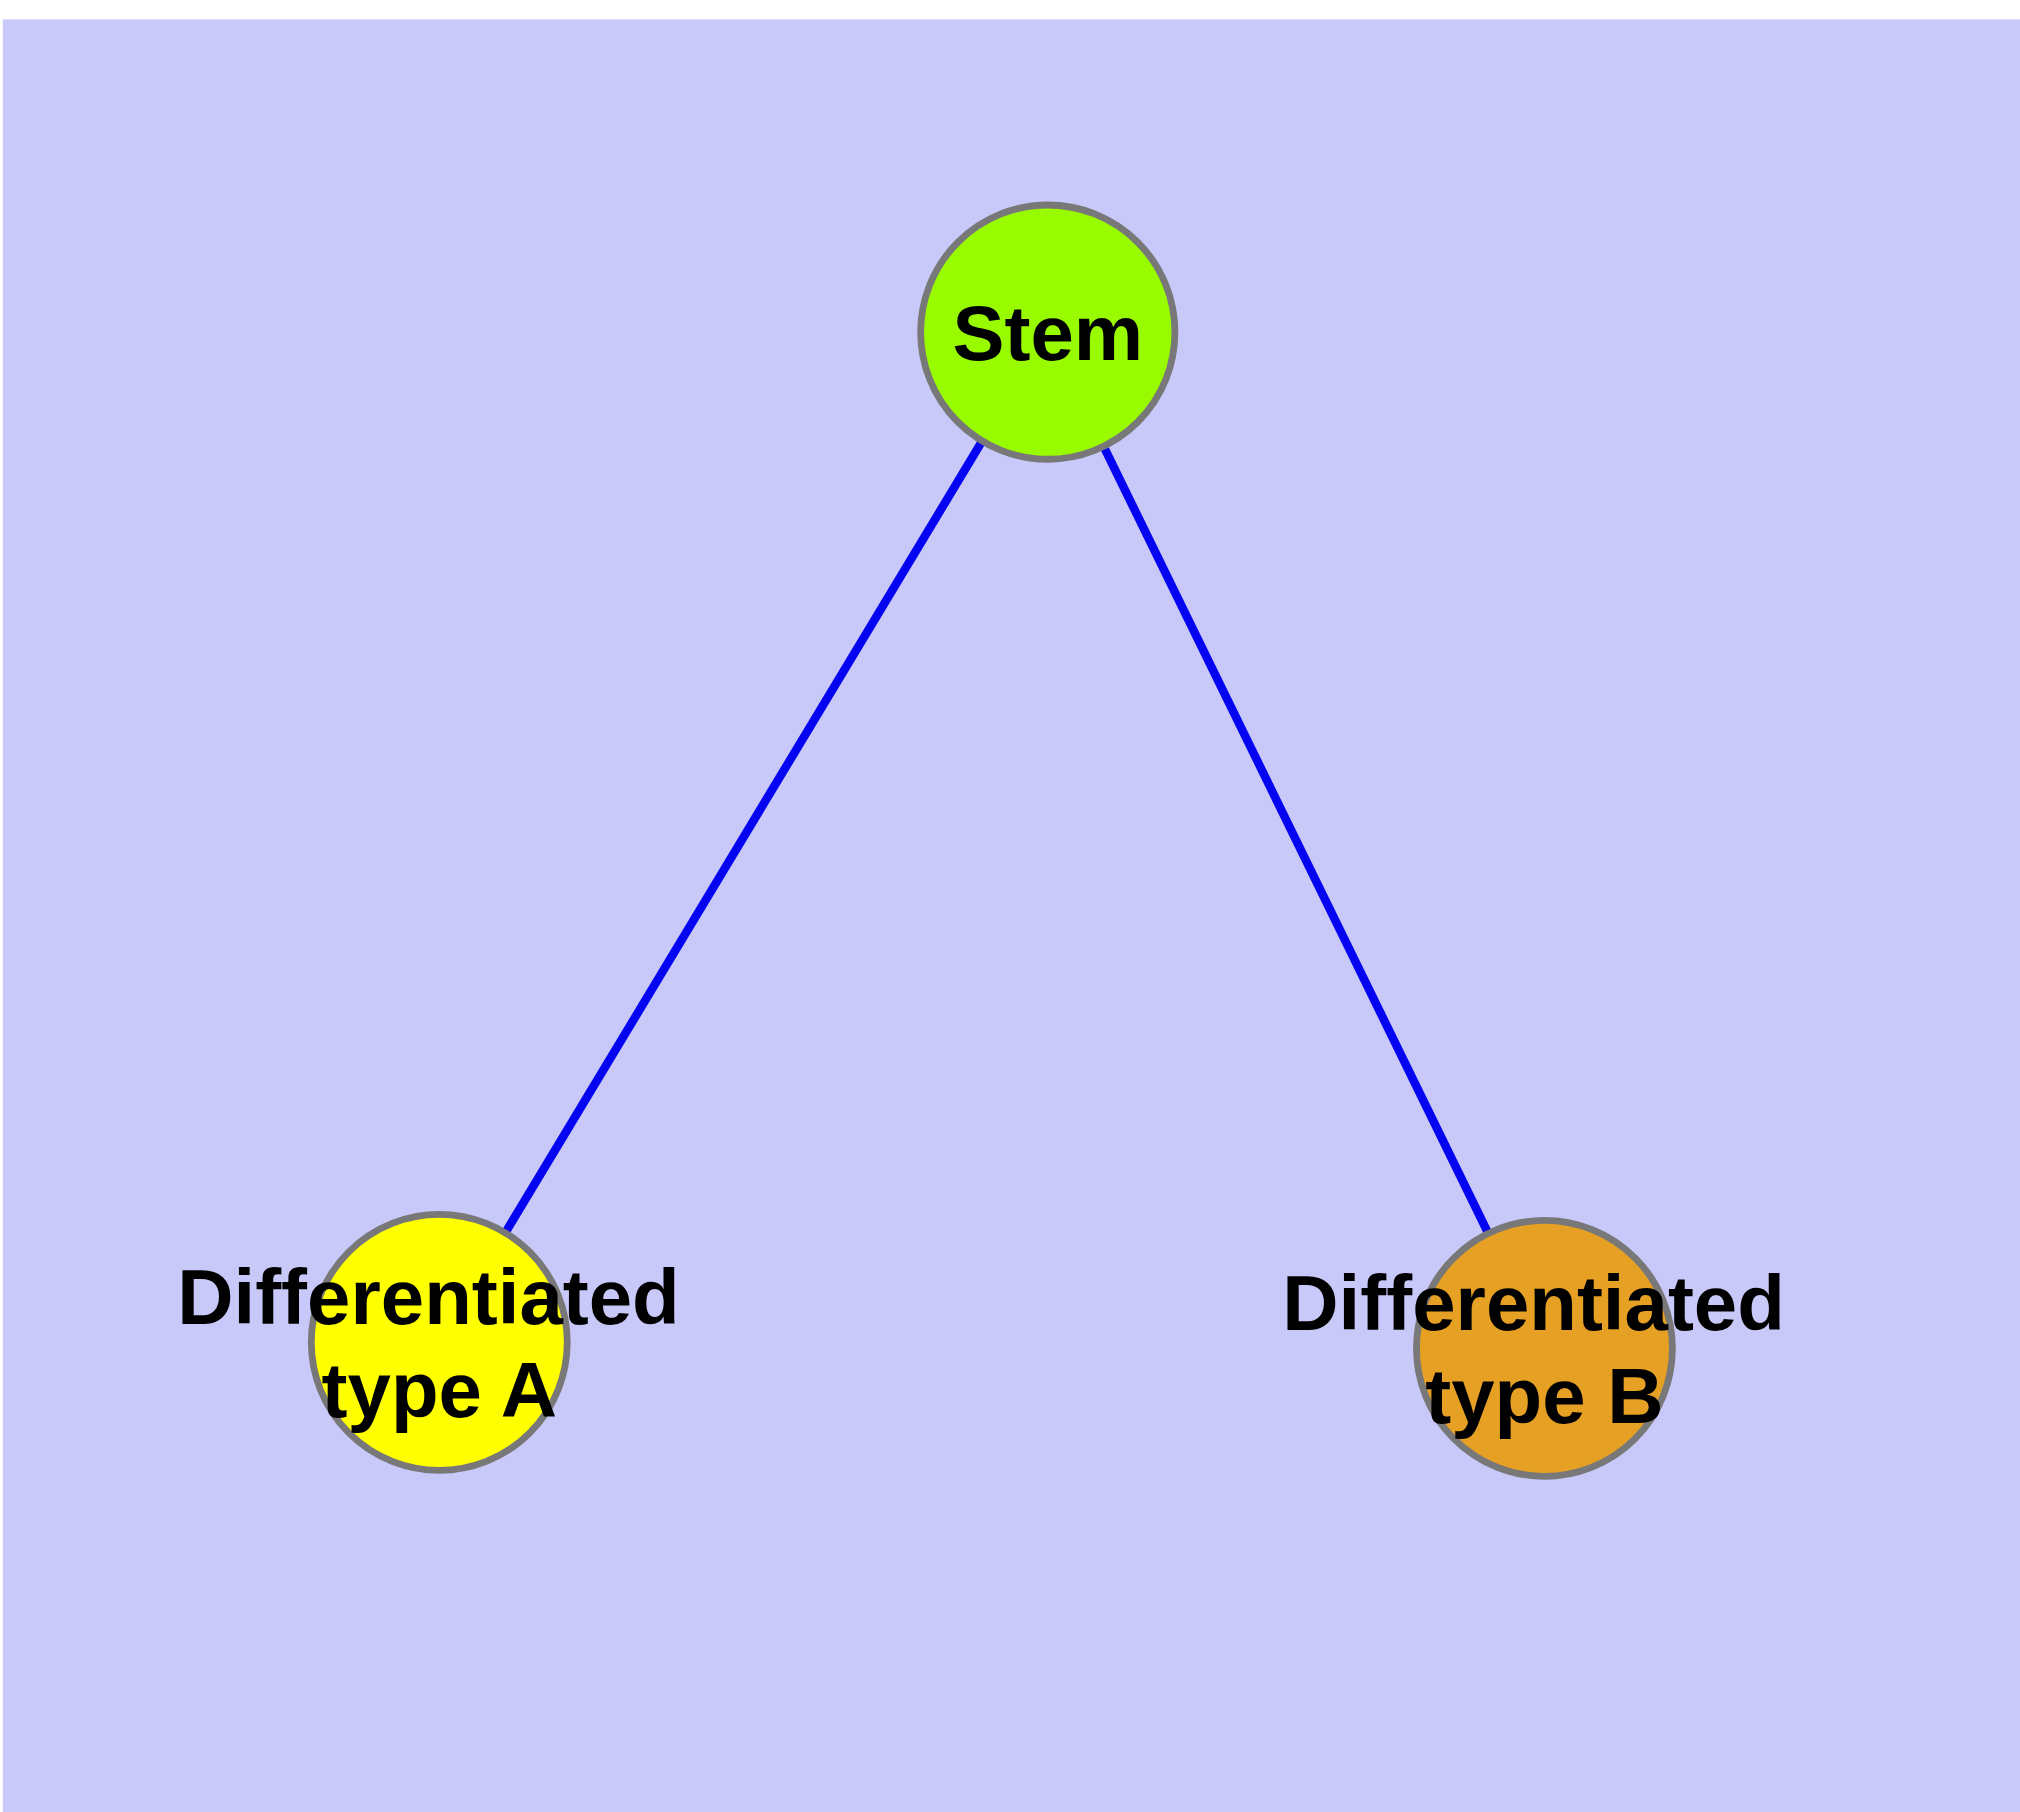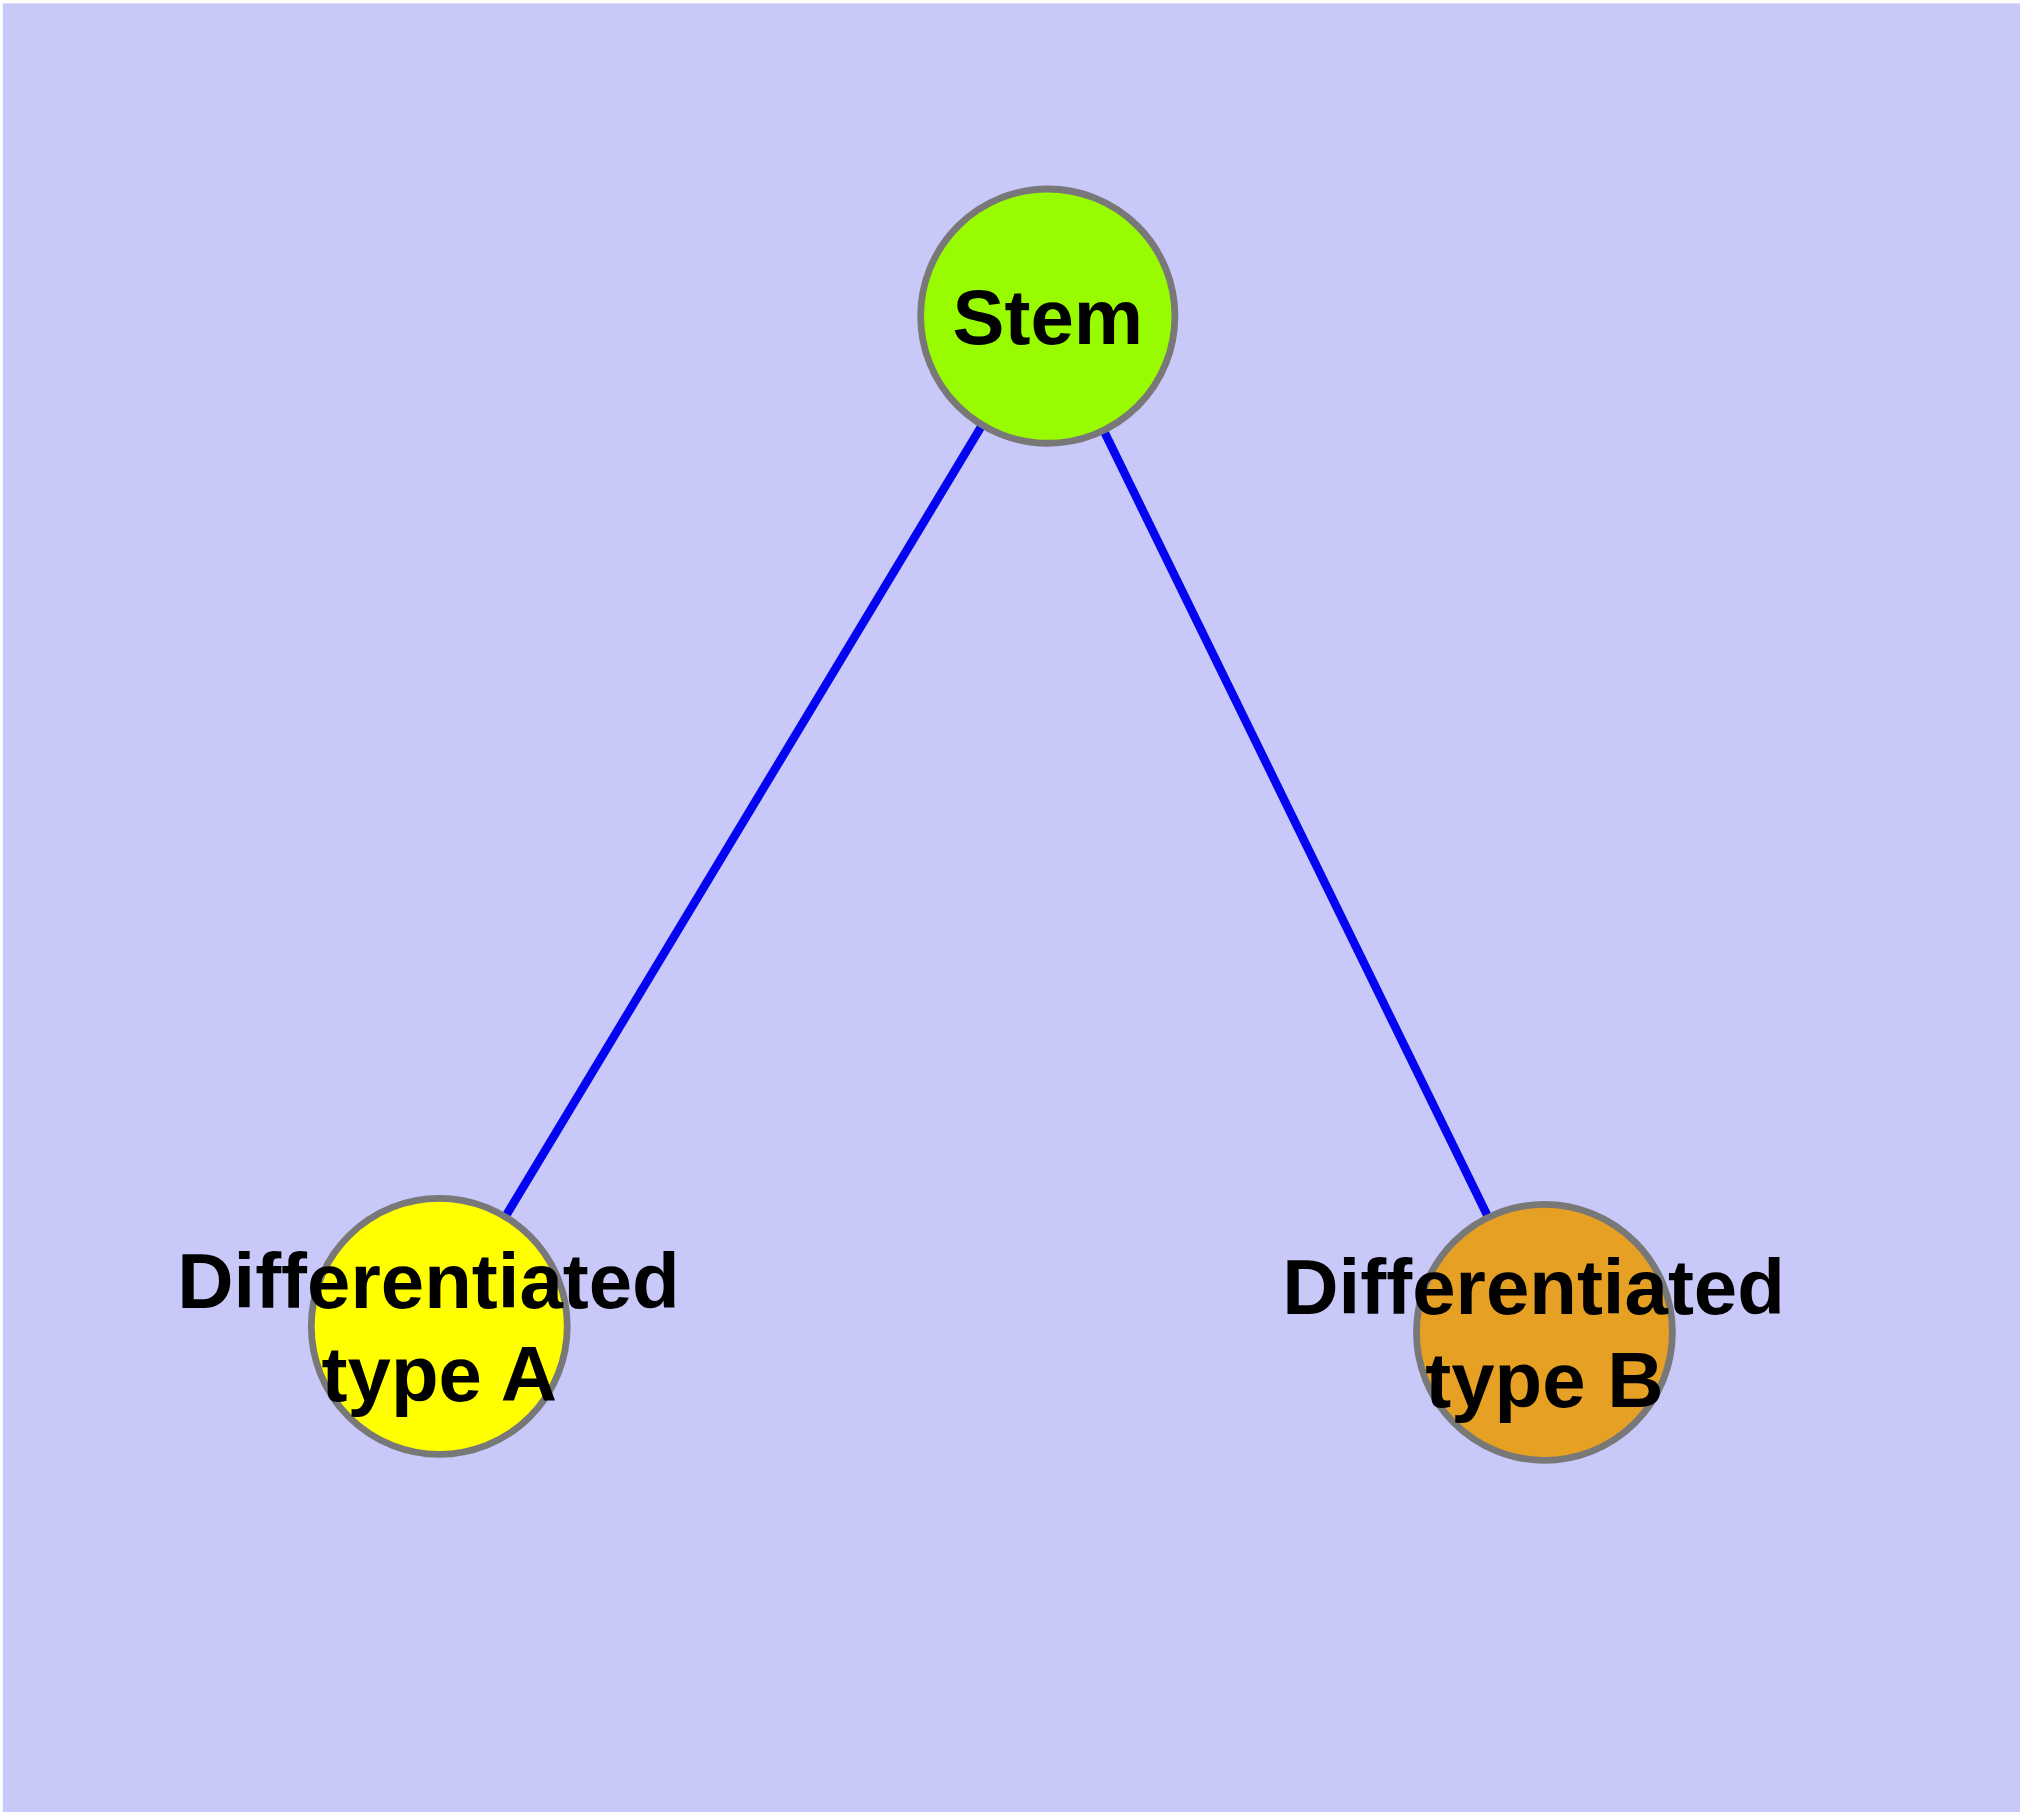--- a/index.html
+++ b/index.html
@@ -6,21 +6,21 @@
     margin: 0;
     padding: 0;
     background: #ffffff;
     width: 2021px;
     height: 1812px;
     overflow: hidden;
     font-family: "Liberation Sans", "DejaVu Sans", sans-serif;
   }
   .canvas-wrap {
     position: absolute;
-    left: 0; top: 0;
+    left: 0; top: 16px;
     width: 2021px; height: 1372px;
   }
   svg.diagram {
     position: absolute;
     left: 0; top: 0;
     display: block;
   }
   .edge {
     stroke-width: 10px;
     fill: none;

